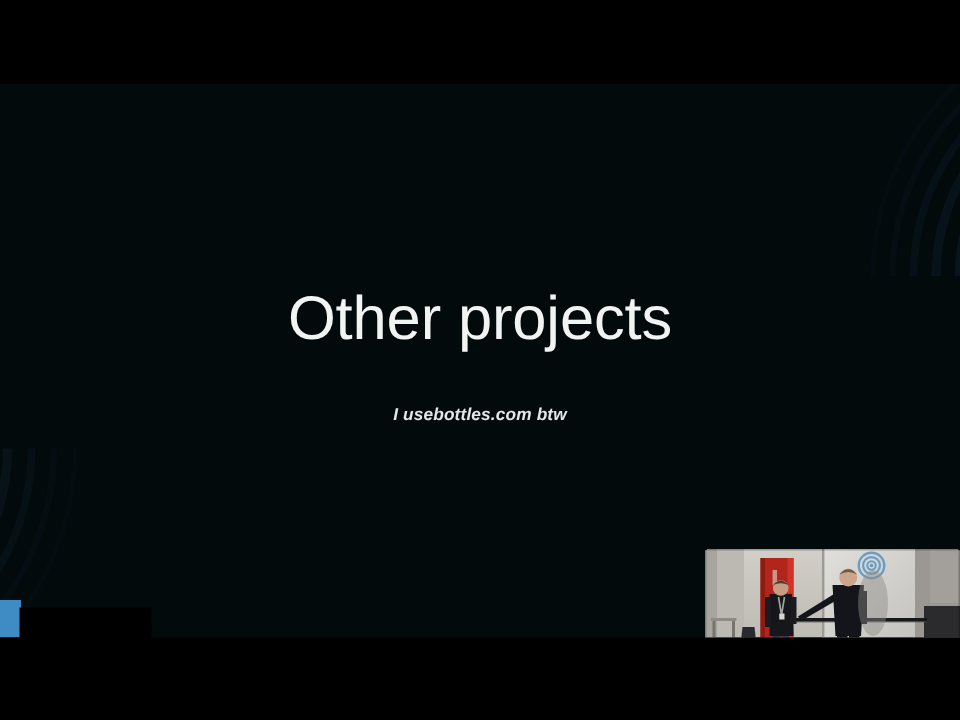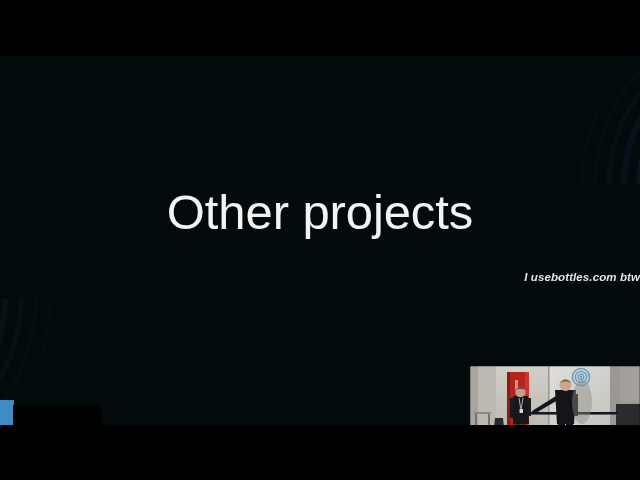--- a/index.html
+++ b/index.html
@@ -66,33 +66,33 @@
   }
 
   
   #slide-title {
     position: absolute;
     left: 0;
     top: 134px;
     width: 640px;
     text-align: center;
     color: #f2f3f3;
-    font-size: 49px;
+    font-size: 41px;
     font-weight: 400;
     letter-spacing: -0.1px;
     line-height: 44px;
     white-space: nowrap;
     font-family: "Liberation Sans", sans-serif;
   }
   #slide-subtitle {
     position: absolute;
     left: 0;
     top: 215px;
     width: 640px;
-    text-align: right;
+    text-align: center;
     color: #e4e6e7;
     font-size: 11.5px;
     font-style: italic;
     font-weight: 700;
     letter-spacing: 0.1px;
     font-family: "Liberation Sans", sans-serif;
   }
 
   
   #bottom-bar-occluder {

